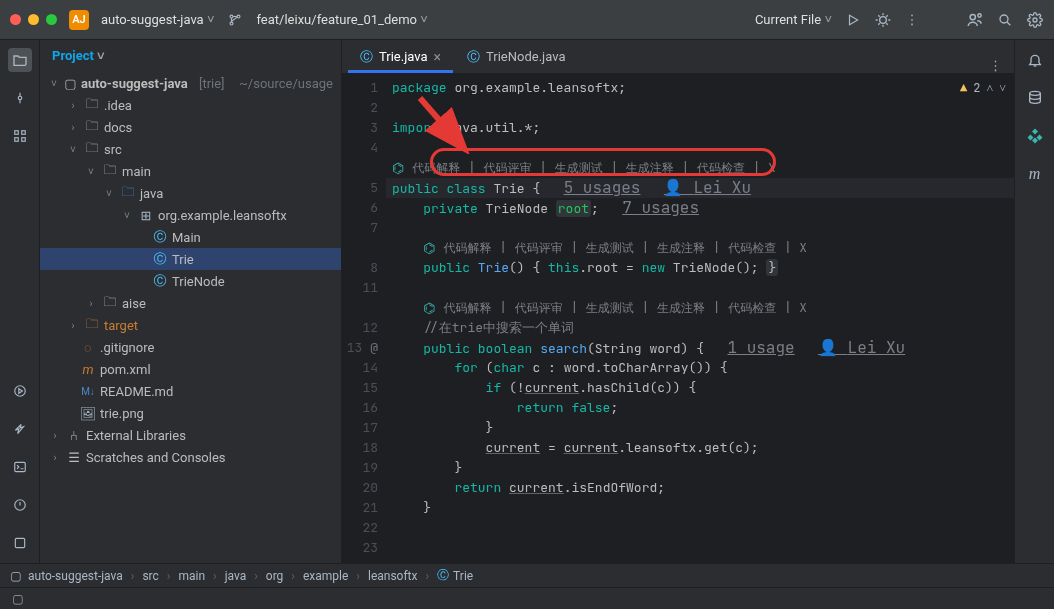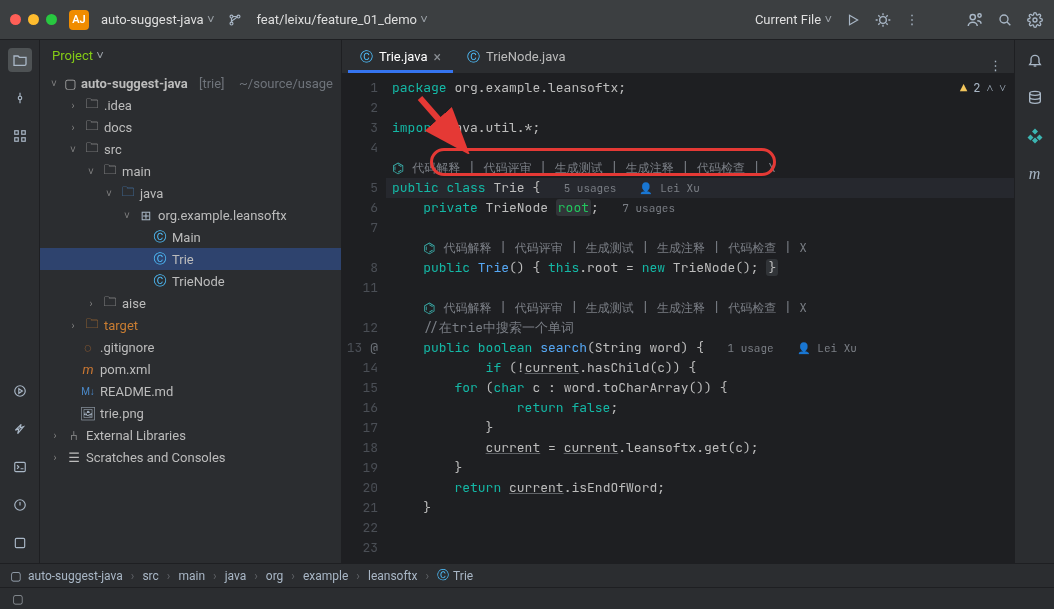--- a/index.html
+++ b/index.html
@@ -42,21 +42,21 @@
   }
   .right-rail { border-right:none; border-left:1px solid #1e1f22; }
   .rail-item { width: 24px; height: 24px; display:flex; align-items:center; justify-content:center; color:#a9b7c6; border-radius:4px; }
   .rail-item.active { background:#4e5254; }
   .rail-spacer { flex:1; }
   
   .project-pane {
     width: 302px; background:#2b2d30; border-right:1px solid #1e1f22;
     display:flex; flex-direction:column;
   }
-  .pane-header { height: 30px; display:flex; align-items:center; padding:0 12px; color:#84cc16; font-weight:400; gap:6px; }
+  .pane-header { height: 30px; display:flex; align-items:center; padding:0 12px; color:#0ea5e9; font-weight:700; gap:6px; }
   .tree { flex:1; overflow:auto; padding-top:2px; }
   .tree-row { display:flex; align-items:center; height:22px; gap:4px; padding-right:8px; white-space:nowrap; }
   .tree-row.sel { background:#2e436e; }
   .tw { width:14px; display:inline-flex; justify-content:center; color:#848484; font-size:10px; }
   .ic { width:16px; height:16px; display:inline-flex; align-items:center; justify-content:center; }
   .folder { color:#b1b1b1; }
   .folder-acc { color:#c97d32; }
   .java-ic { color:#4fc1ff; }
   .dim { color:#6e737a; }
   
@@ -72,21 +72,21 @@
   .gutter .mark { color:#6e737a; }
   .code { flex:1; padding:4px 0 0 0; position:relative; overflow:hidden; }
   .line { height:20px; line-height:20px; white-space:pre; color:#bcbcbc; padding-left:6px; }
   .line.hl { background:#26282e; }
   .kw { color:#14b8a6; }
   .type { color:#bcbcbc; }
   .fn { color:#56a8f5; }
   .cm { color:#7a7e85; }
   .field { color:#22c55e; }
   .underline { text-decoration: underline; text-decoration-color:#5f6266; }
-  .ann { color:#7a7e85; font-size:11px; }
+  .ann { color:#7a7e85; font-size:16px;text-decoration:underline; }
   .lens { color:#7a7e85; font-size:12px; display:inline-flex; gap:6px; align-items:center; }
   .lens-item { padding:0 2px; }
   .lens-ic { color:#3cb5b1; font-size:14px; }
   .boxchar { background:#313438; border-radius:3px; padding:0 2px; }
   
   .callout-arrow {
     position:absolute; left:26px; top:20px; width:60px; height:60px; pointer-events:none; z-index:5;
   }
   .callout-ring {
     position:absolute; left:44px; top:74px; width:346px; height:28px; border:3px solid #e53935; border-radius:16px; pointer-events:none; z-index:5;
@@ -381,22 +381,22 @@
         <div class="line"><span class="lens"><span class="lens-ic">⌬</span><span class="lens-item">代码解释</span>|<span class="lens-item">代码评审</span>|<span class="lens-item">生成测试</span>|<span class="lens-item">生成注释</span>|<span class="lens-item">代码检查</span>|<span class="lens-item">X</span></span></div>
         <div class="line hl"><span class="kw">public class </span><span class="type">Trie</span><span> {</span>   <span class="ann">5 usages</span>   <span class="ann">👤 </span><span class="ann">Lei Xu</span></div>
         <div class="line"><span class="kw">    private </span><span class="type">TrieNode </span><span class="field boxchar">root</span><span>;</span>   <span class="ann">7 usages</span></div>
         <div class="line"></div>
         <div class="line">    <span class="lens"><span class="lens-ic">⌬</span><span class="lens-item">代码解释</span>|<span class="lens-item">代码评审</span>|<span class="lens-item">生成测试</span>|<span class="lens-item">生成注释</span>|<span class="lens-item">代码检查</span>|<span class="lens-item">X</span></span></div>
         <div class="line"><span class="kw">    public </span><span class="fn">Trie</span><span>() { </span><span class="kw">this</span><span>.root = </span><span class="kw">new </span><span>TrieNode(); </span><span class="boxchar">}</span></div>
         <div class="line"></div>
         <div class="line">    <span class="lens"><span class="lens-ic">⌬</span><span class="lens-item">代码解释</span>|<span class="lens-item">代码评审</span>|<span class="lens-item">生成测试</span>|<span class="lens-item">生成注释</span>|<span class="lens-item">代码检查</span>|<span class="lens-item">X</span></span></div>
         <div class="line"><span class="cm">    //在trie中搜索一个单词</span></div>
         <div class="line"><span class="kw">    public boolean </span><span class="fn">search</span><span>(String word) {</span>   <span class="ann">1 usage</span>   <span class="ann">👤 </span><span class="ann">Lei Xu</span></div>
+        <div class="line"><span class="kw">        for </span><span>(</span><span class="kw">char</span><span> c : word.toCharArray()) {</span></div>
         <div class="line"><span class="kw">            if </span><span>(!</span><span class="underline">current</span><span>.hasChild(c)) {</span></div>
-        <div class="line"><span class="kw">        for </span><span>(</span><span class="kw">char</span><span> c : word.toCharArray()) {</span></div>
         <div class="line"><span class="kw">                return false</span><span>;</span></div>
         <div class="line"><span>            }</span></div>
         <div class="line"><span>            </span><span class="underline">current</span><span> = </span><span class="underline">current</span><span>.leansoftx.get(c);</span></div>
         <div class="line"><span>        }</span></div>
         <div class="line"><span class="kw">        return </span><span class="underline">current</span><span>.isEndOfWord;</span></div>
         <div class="line"><span>    }</span></div>
         <div class="line"></div>
       </div>
     </div>
   </div>

